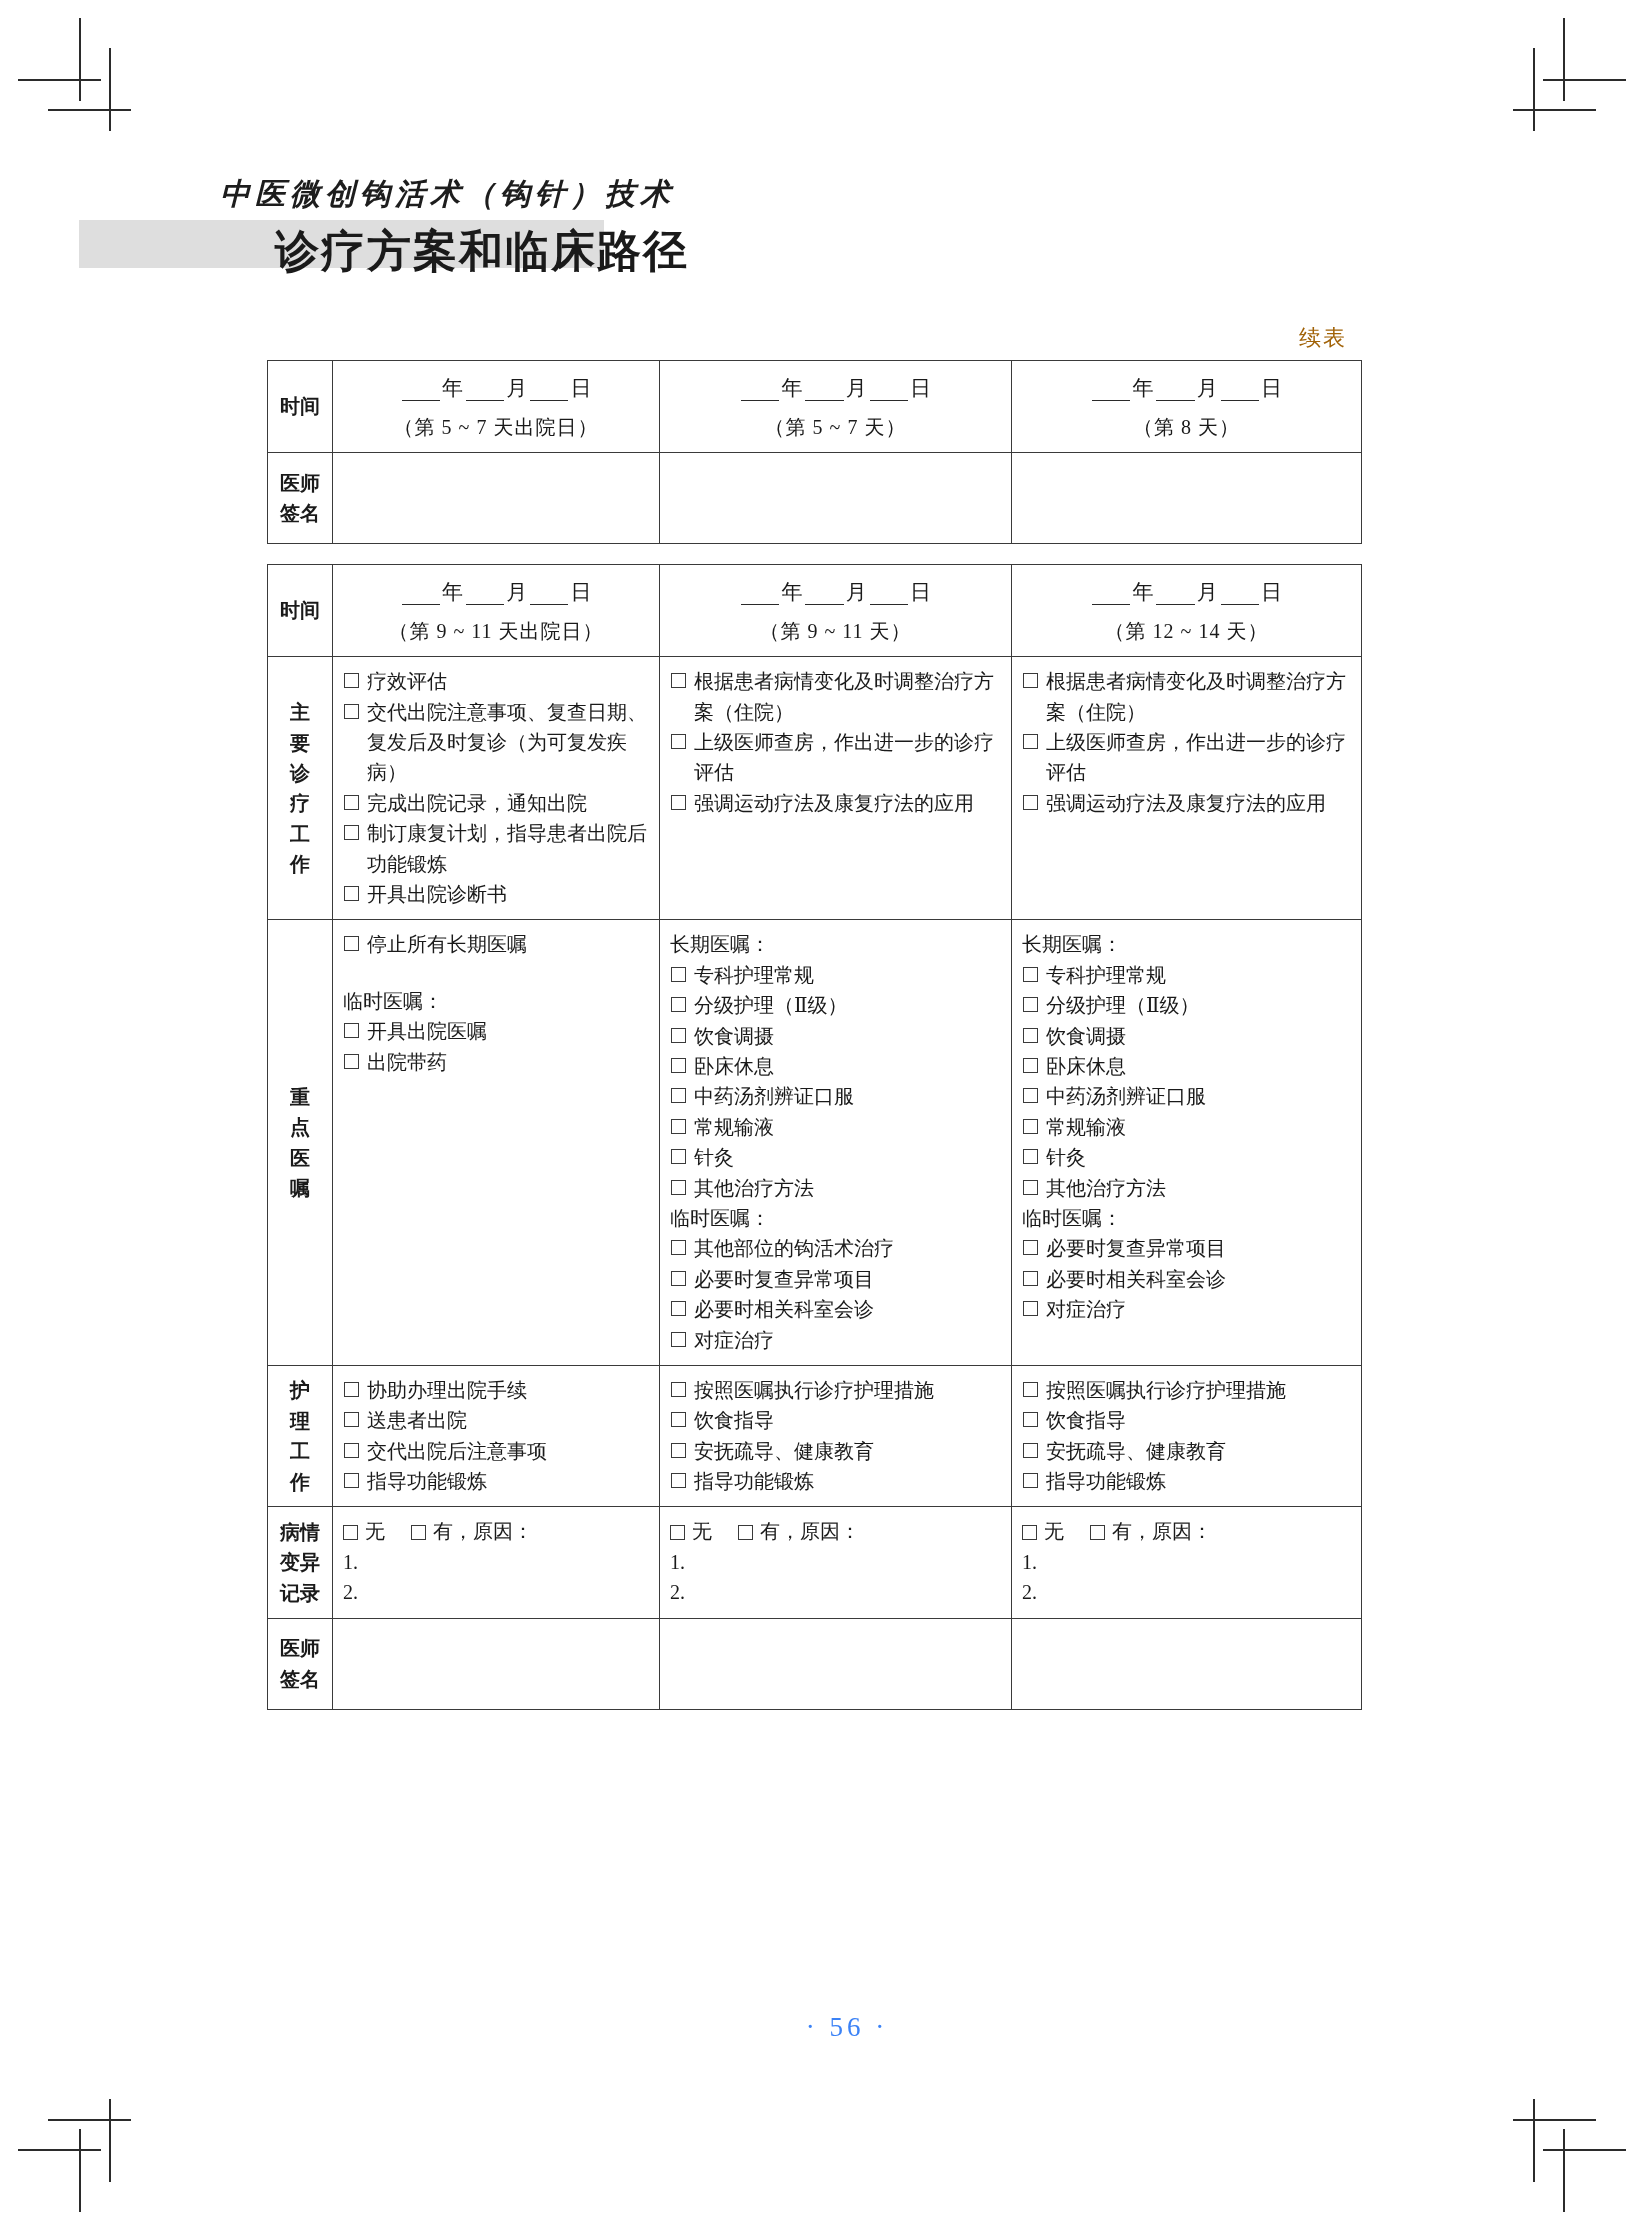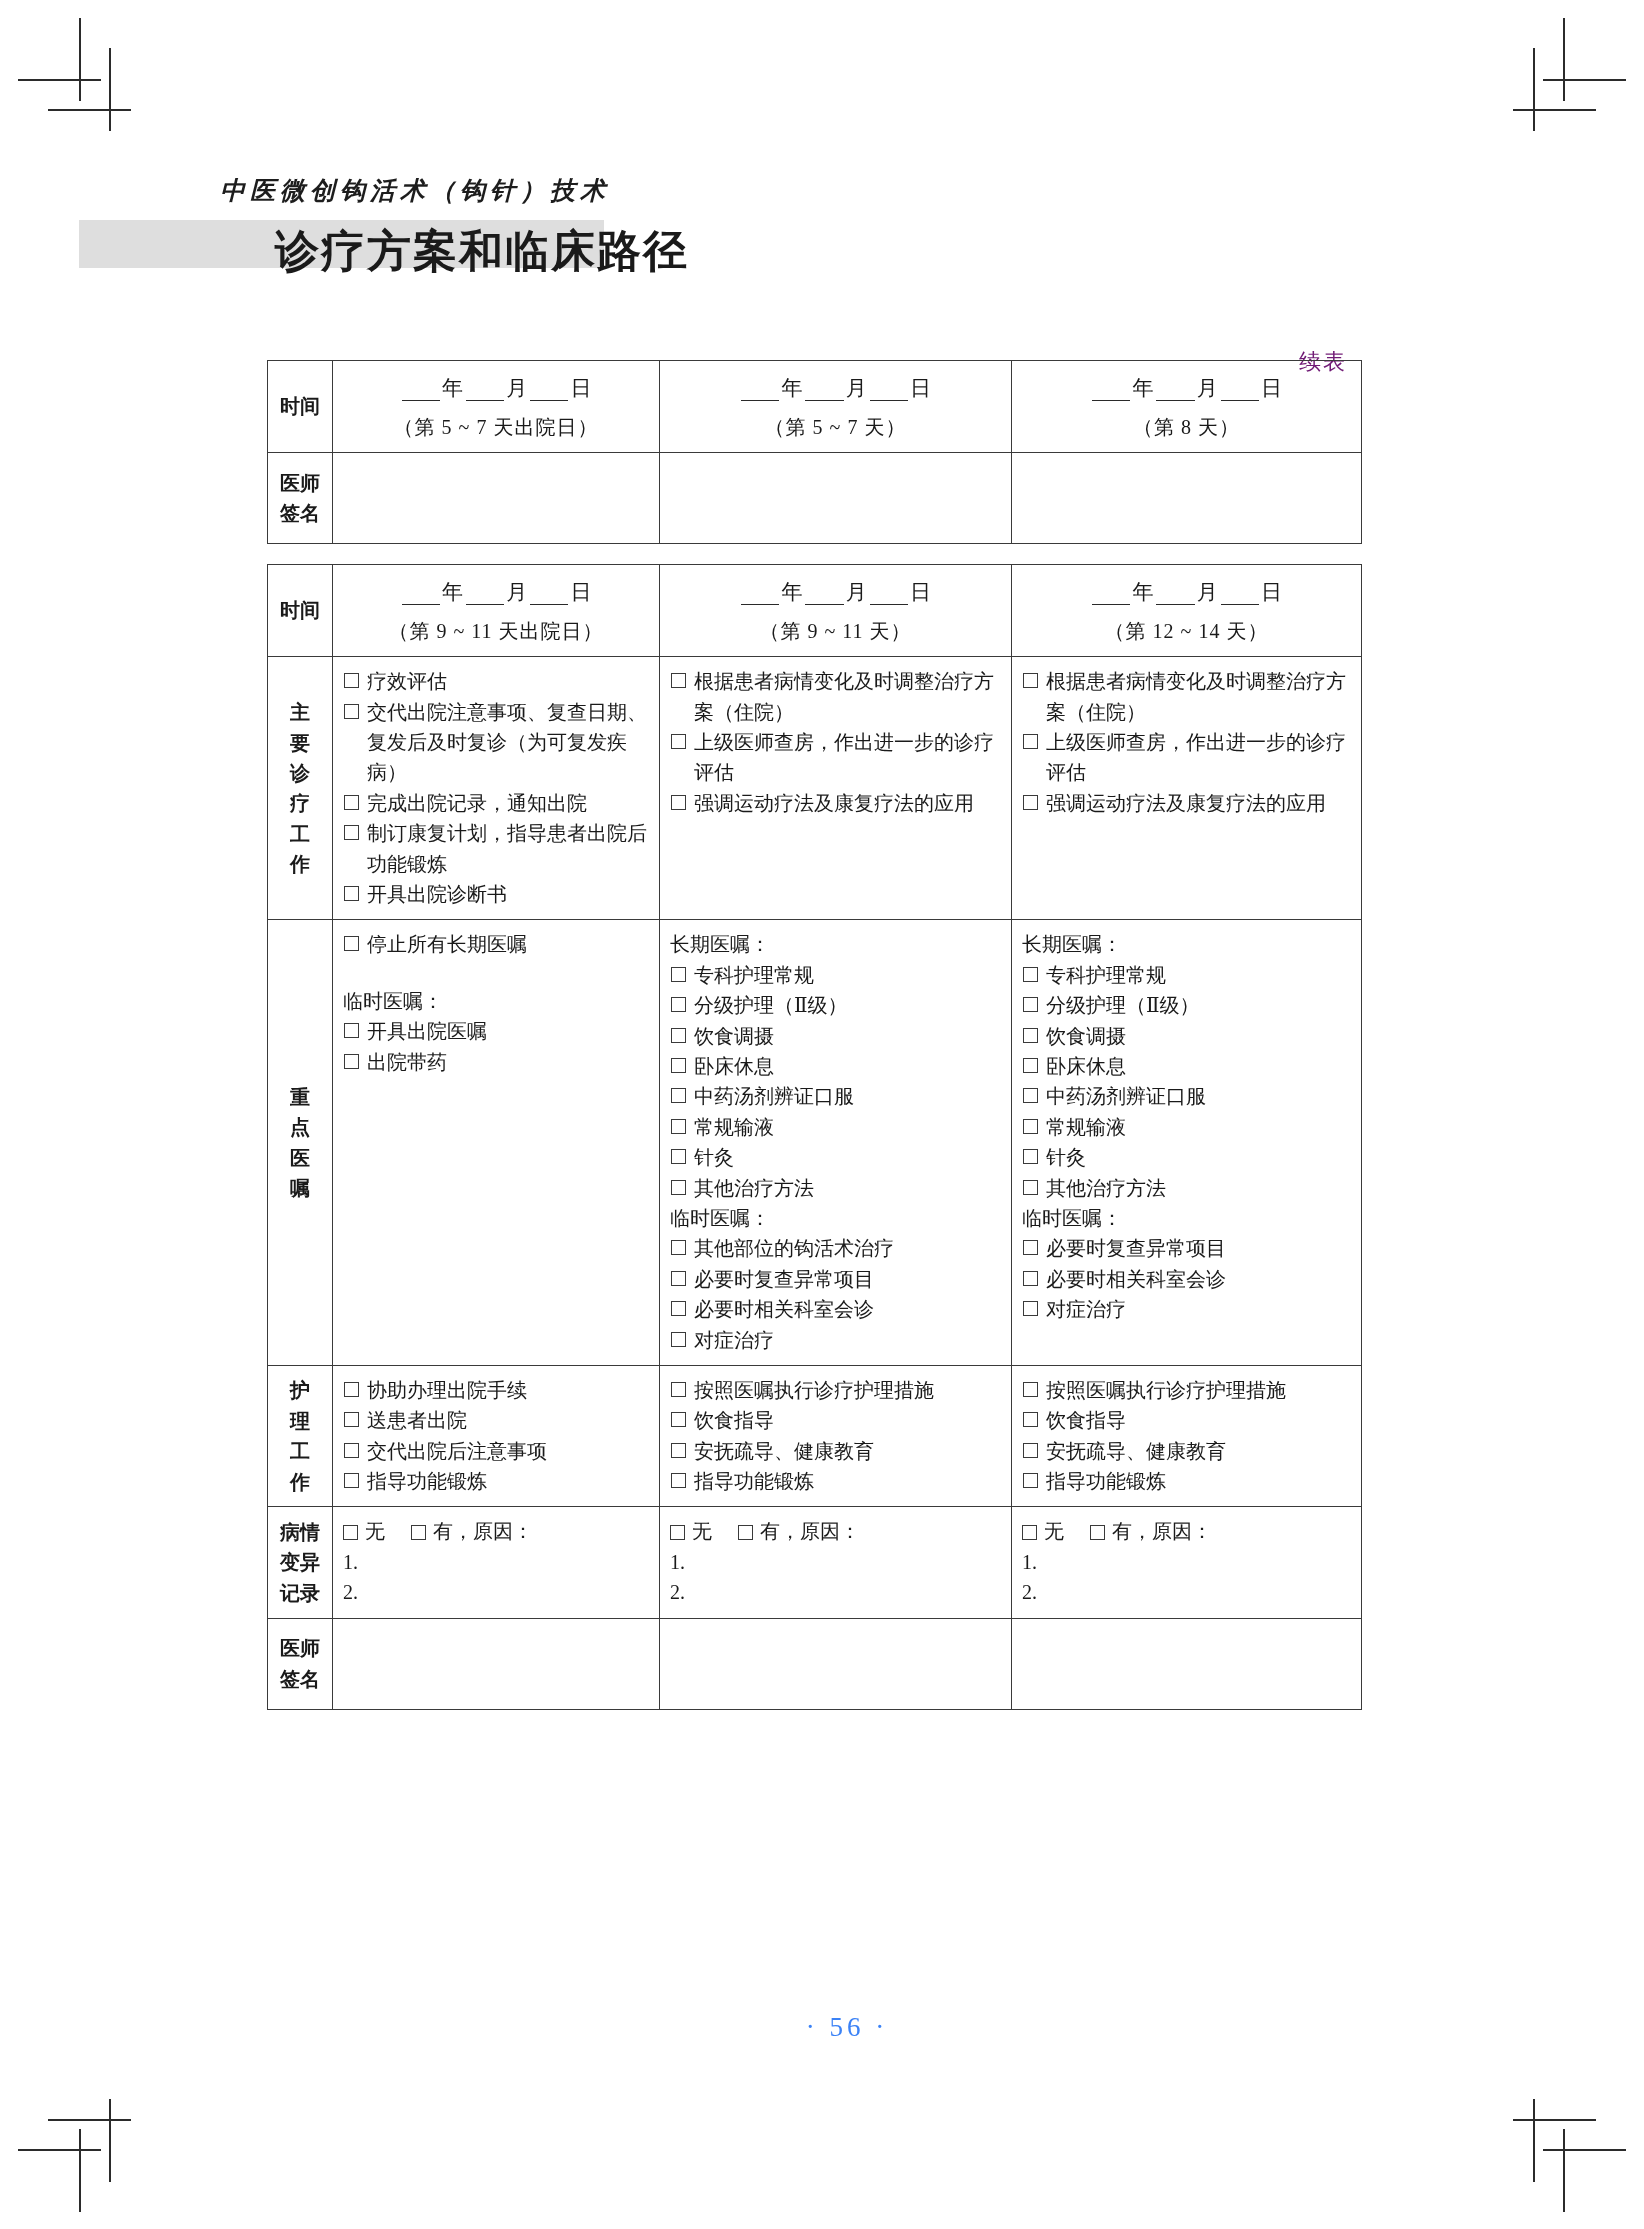--- a/index.html
+++ b/index.html
@@ -60,21 +60,21 @@
     position: absolute;
     left: 0;
     top: 174px;
     width: 1644px;
   }
   .runhead-line1 {
     position: absolute;
     left: 220px;
     top: 0;
     font-family: "Liberation Serif", "DejaVu Serif", serif;
-    font-size: 25px;
+    font-size: 30px;
     letter-spacing: 5px;
     font-style: italic;
     font-weight: 600;
     color: #1d1d1d;
     white-space: nowrap;
   }
   .runhead-band {
     position: absolute;
     left: 79px;
     top: 46px;
@@ -94,22 +94,21 @@
     font-family: "DejaVu Sans", "Liberation Sans", sans-serif;
   }
 
   
   .cont-label {
     position: absolute;
     right: 297px;
     top: 323px;
     font-size: 22px;
     letter-spacing: 2px;
-    color: #701a75;
-    margin-top: 24px;
+    color: #a16207;
   }
 
   
   .tbl {
     position: absolute;
     left: 267px;
     border-collapse: collapse;
     table-layout: fixed;
     width: 1095px;
     font-size: 20px;

